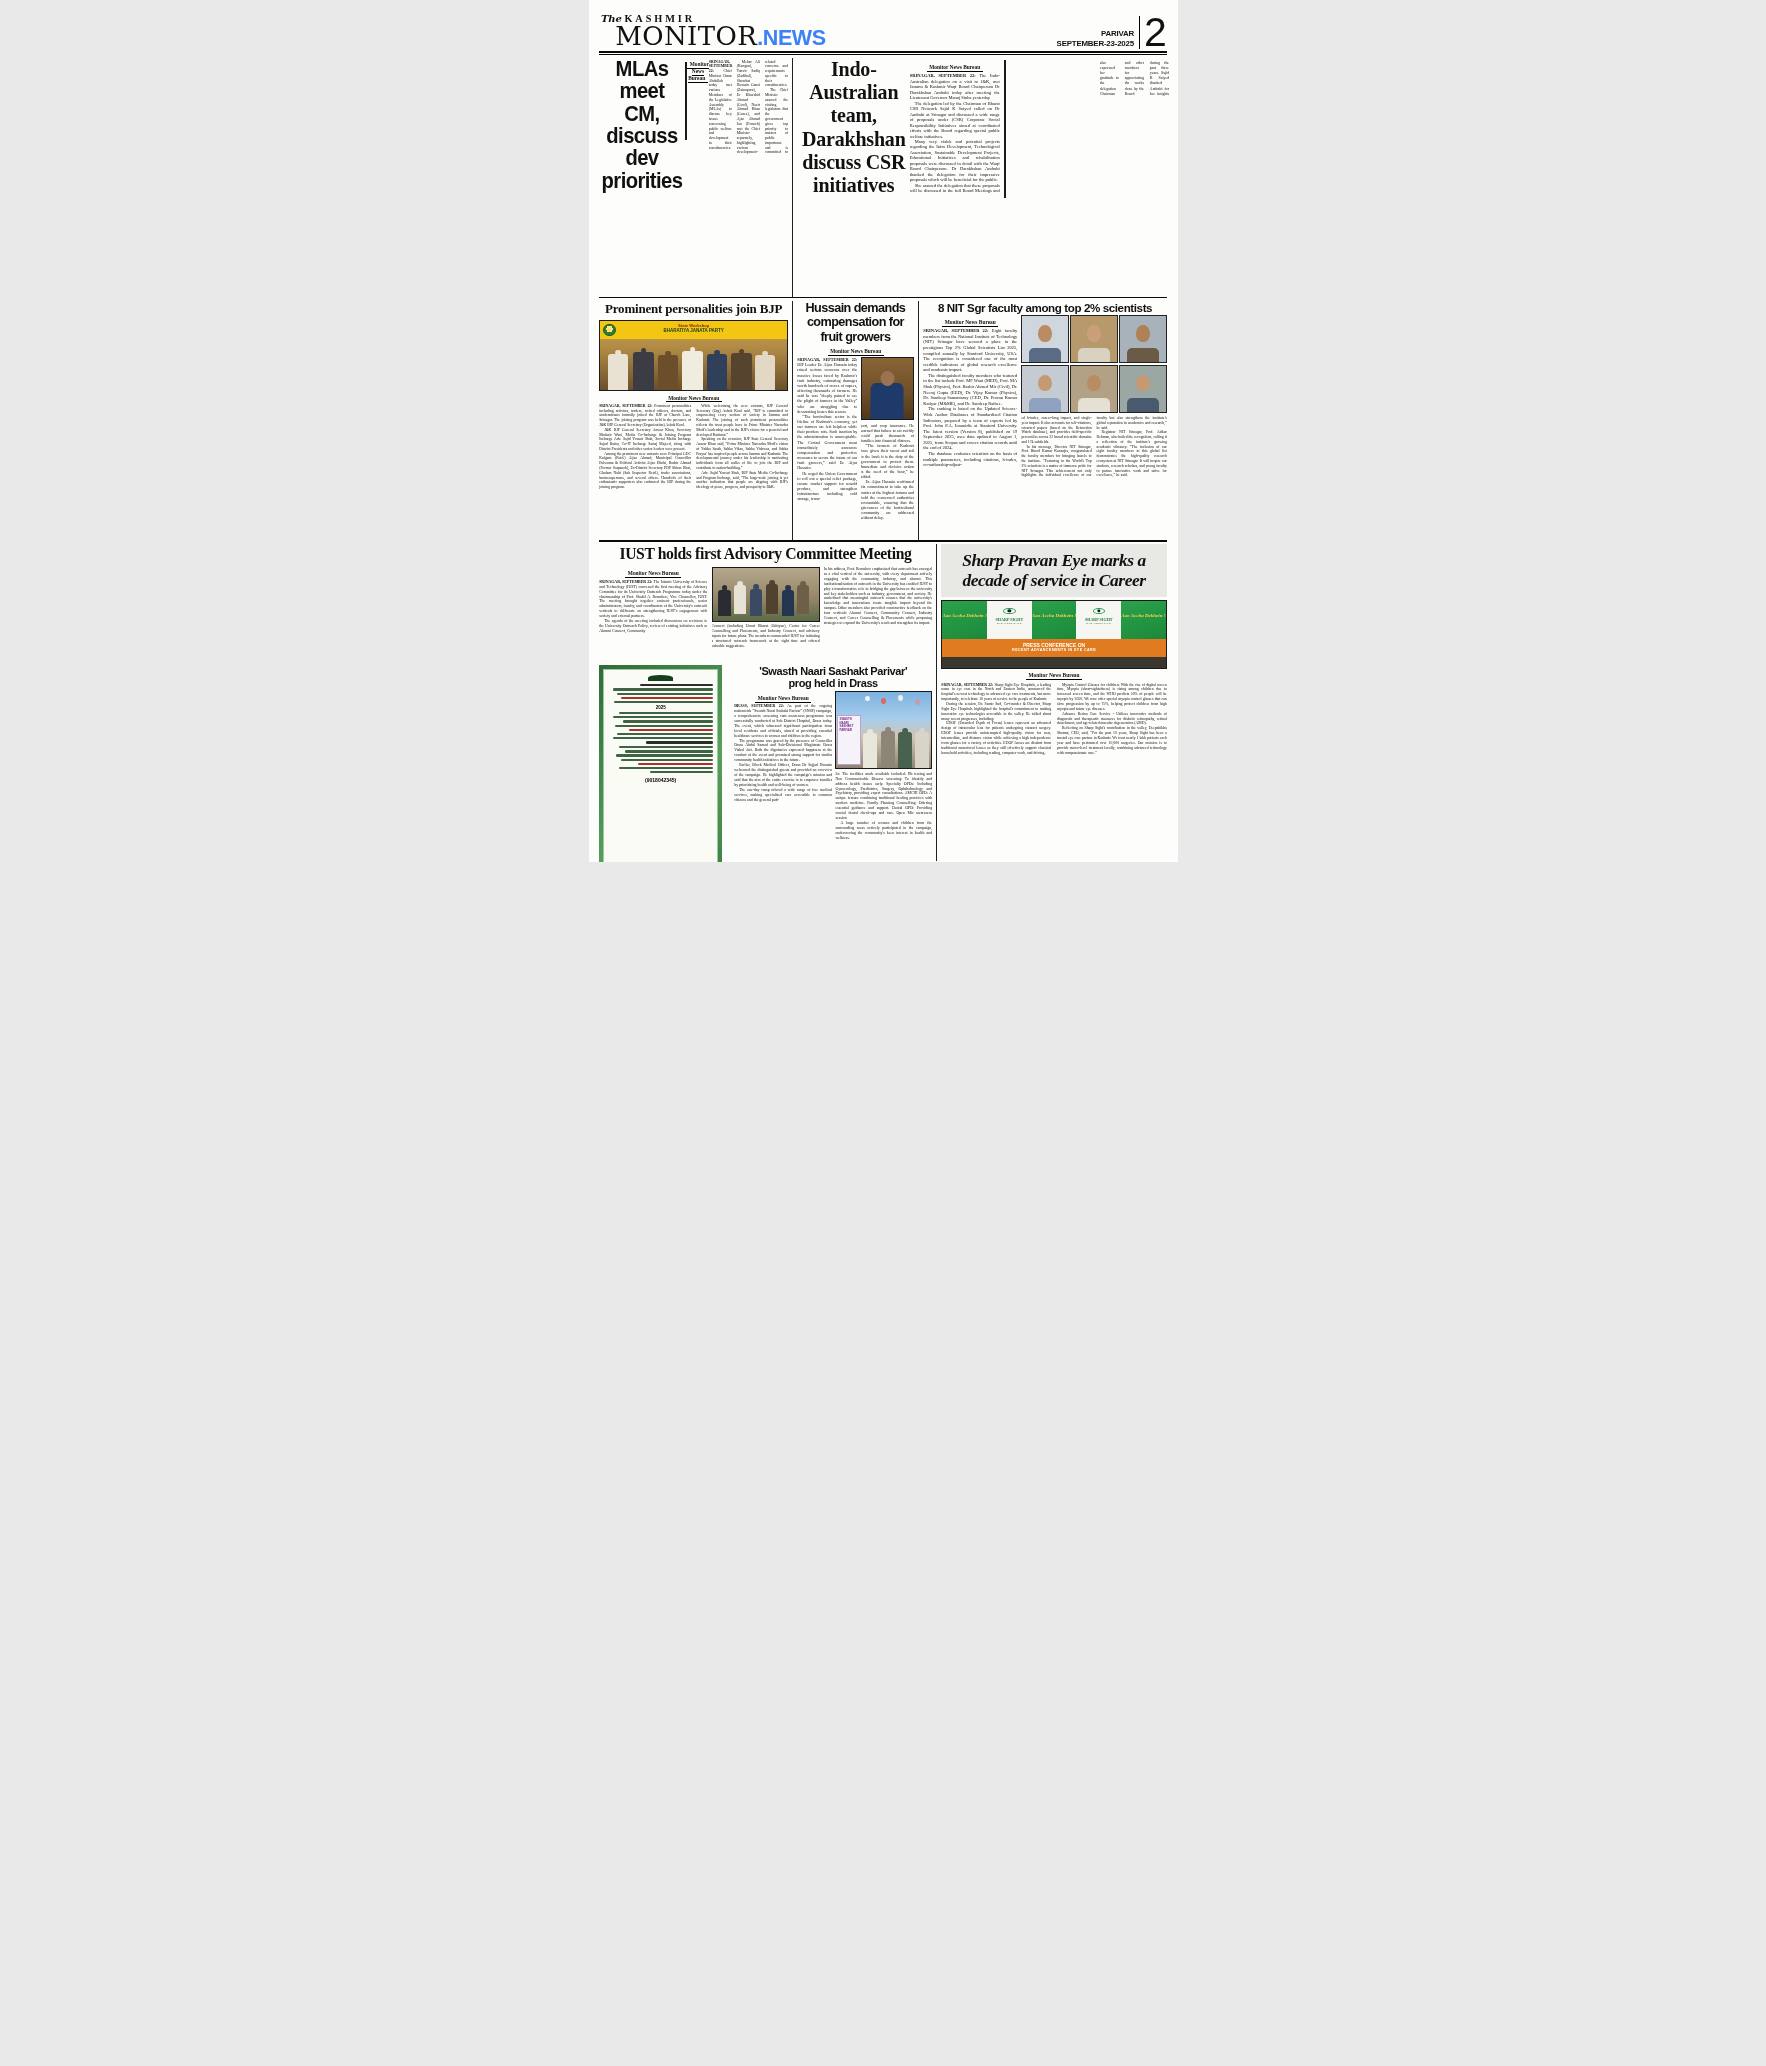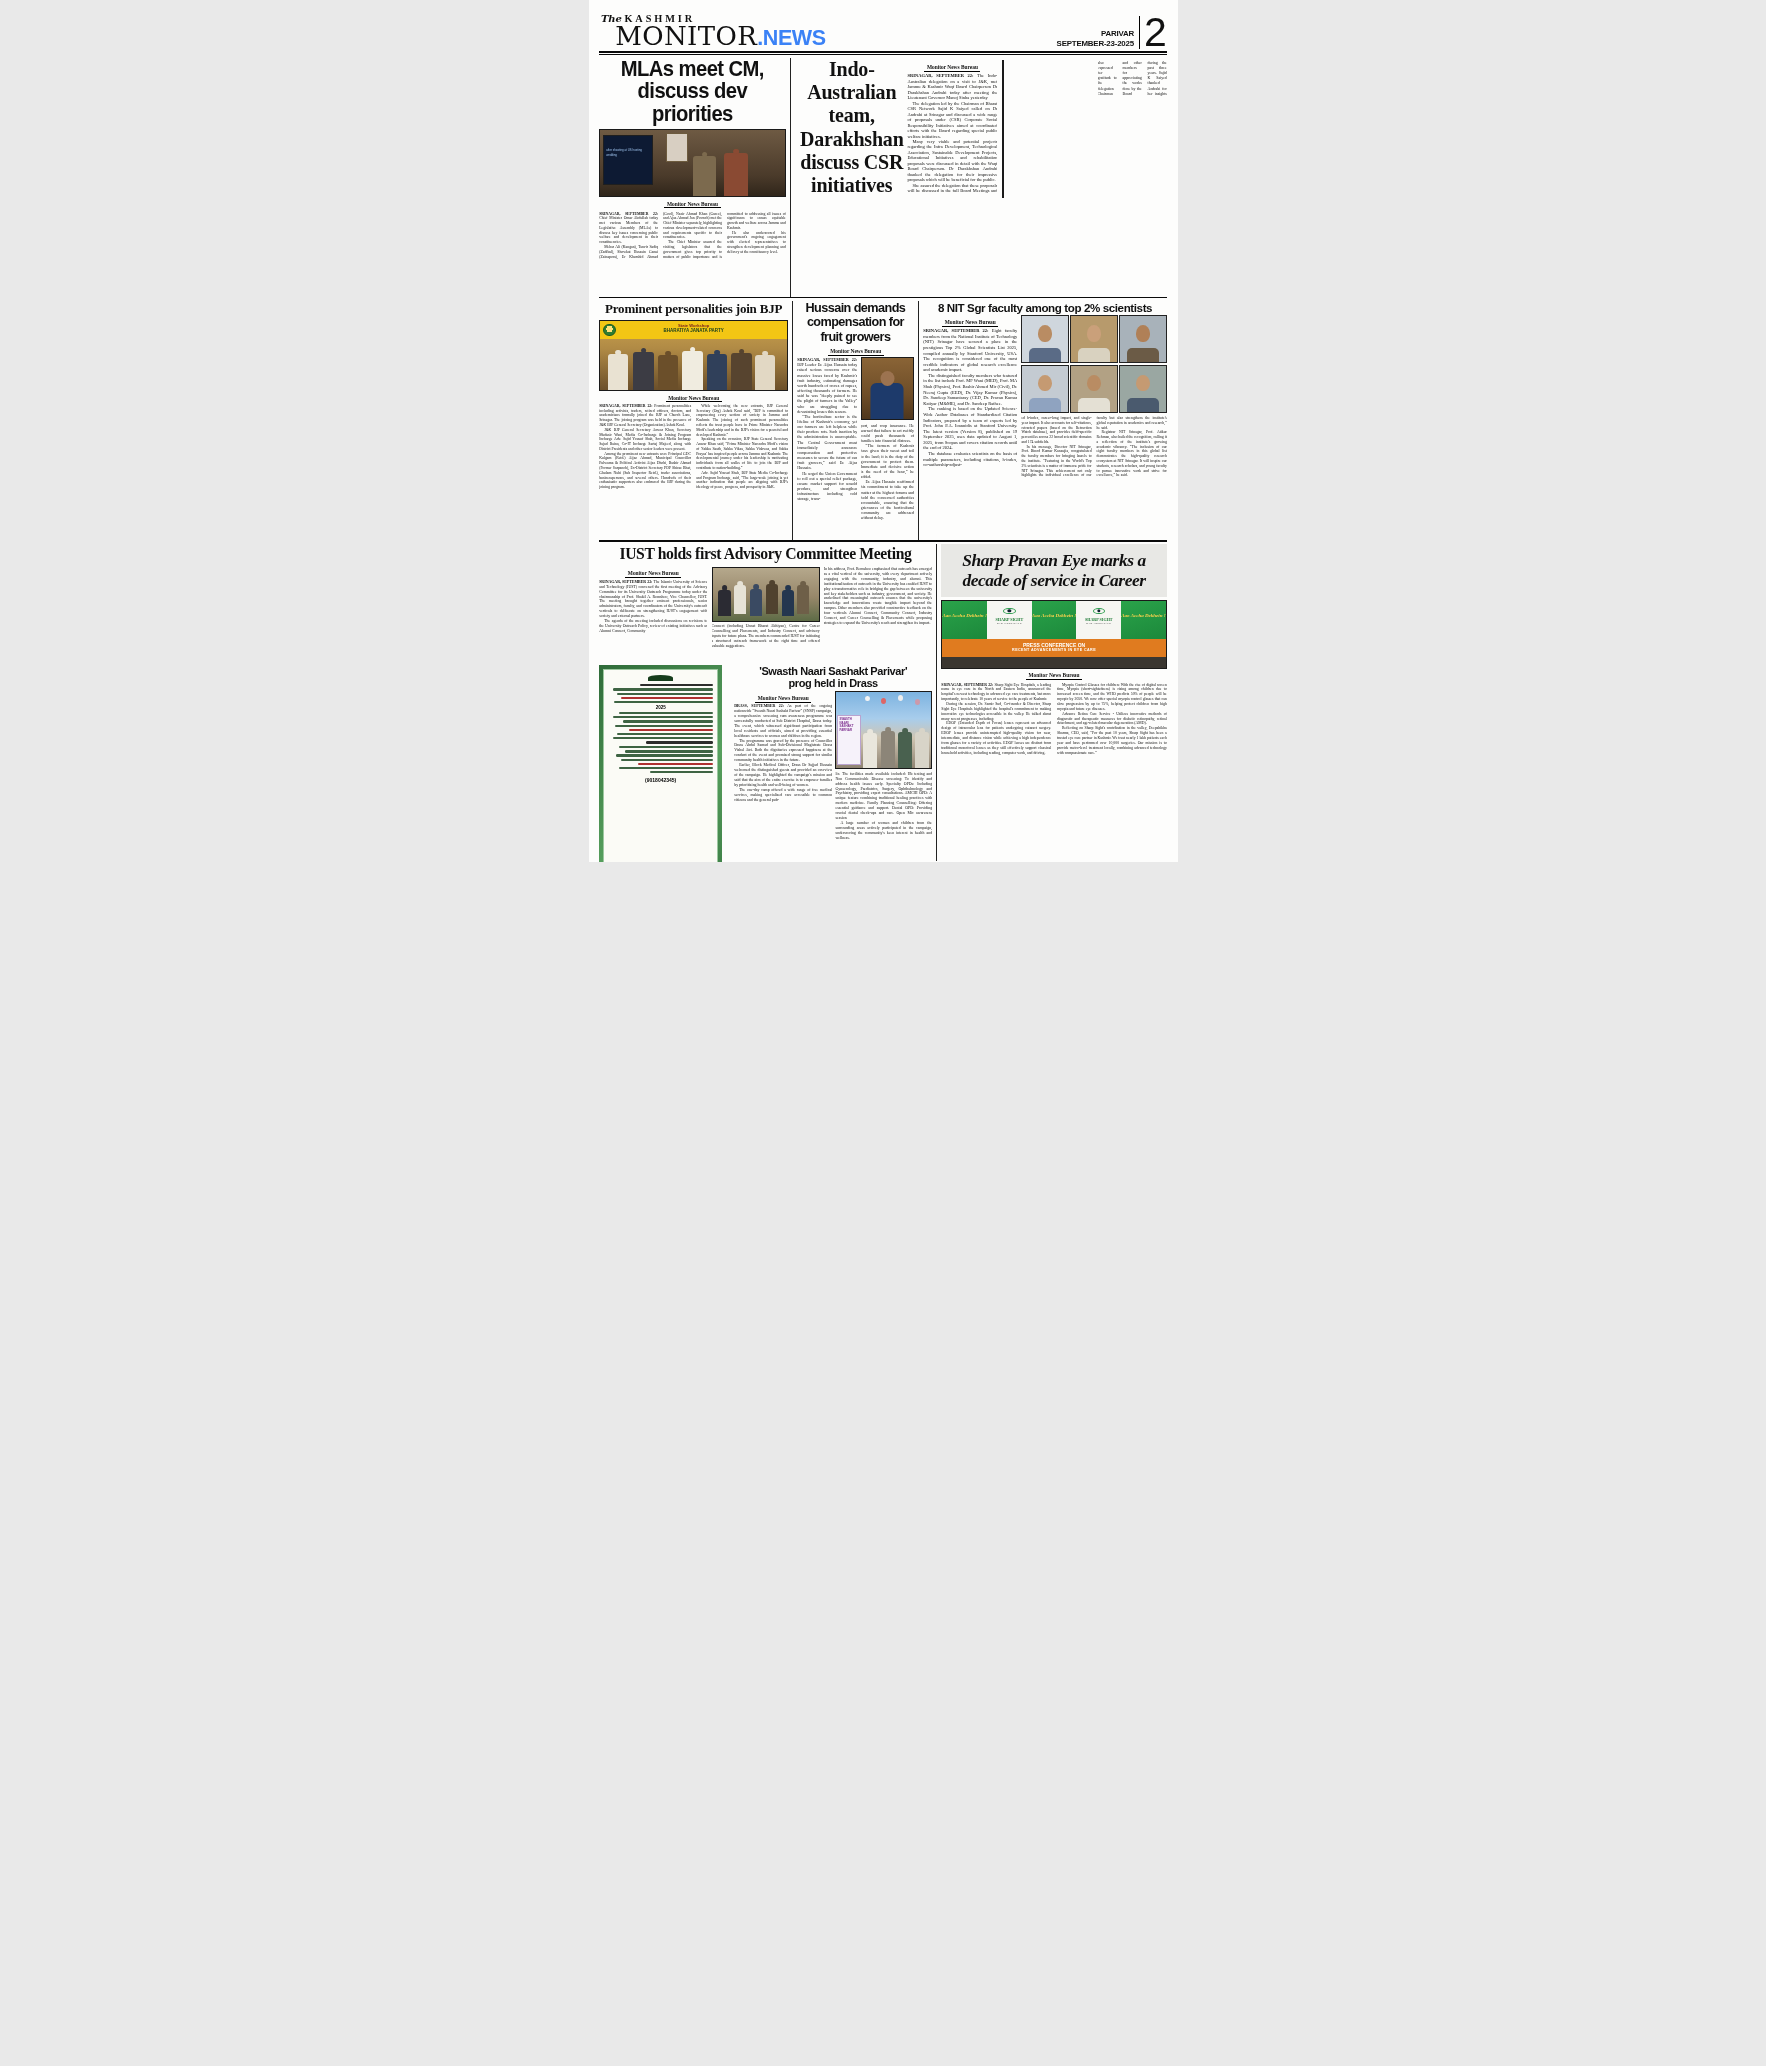--- a/index.html
+++ b/index.html
@@ -34,21 +34,21 @@
   .body { font-size:3.9px; line-height:1.26; text-align:justify; }
   .body p { margin:0; text-indent:5px; }
   .body p:first-child { text-indent:0; }
   .dateline { font-weight:bold; }
   .ph { position:relative; overflow:hidden; border:0.4px solid #1a1a1a; }
   .ps { position:absolute; border-radius:2.9px 2.9px 0 0; }
   .ps::before { content:''; position:absolute; top:-4.5px; left:50%; transform:translateX(-50%);
                 width:5.8px; height:5.8px; border-radius:50%; background:inherit; }
   
   .row1 { display:flex; height:242px; padding-top:3.3px; }
-  .mlas { width:194px; padding-right:4.1px; border-right:0.4px solid #222; display:flex; flex-direction:column; }
+  .mlas { width:194px; padding-right:4.1px; border-right:0.4px solid #222; display:flex; flex-direction:row; }
   .mlas .hl-sans { font-size:21.5px; line-height:1.04; transform:scaleX(0.94); transform-origin:center; }
   .mla-photo { height:78px; margin-top:4.1px; background:linear-gradient(180deg,#6e5a43,#4a3a2a 70%,#2f251a); }
   .mla-tv { position:absolute; left:2.5px; top:5px; width:50px; height:50px; background:#0d1a33;
             border:1.2px solid #1f1f1f; color:#9fc4ee; font-family:"Liberation Sans",sans-serif;
             font-size:2.9px; padding:12.4px 2.5px 0 2.5px; line-height:1.4; }
   .mla-frame { position:absolute; left:66px; top:3.3px; width:21.5px; height:29px; background:#d8cfc2; border:1.7px solid #6d5b3e; }
   .mlas .body { columns:3; column-gap:5px; height:98px; overflow:hidden; margin-top:1.7px; font-size:3.8px; }
   .csr { flex:1; padding-left:5px; display:flex; flex-direction:row; }
   .csr .hl-serif { font-size:21.5px; line-height:1.08; transform:scaleX(0.93); transform-origin:center; }
   .csr-main { display:flex; margin-top:2.5px; height:138px; }

